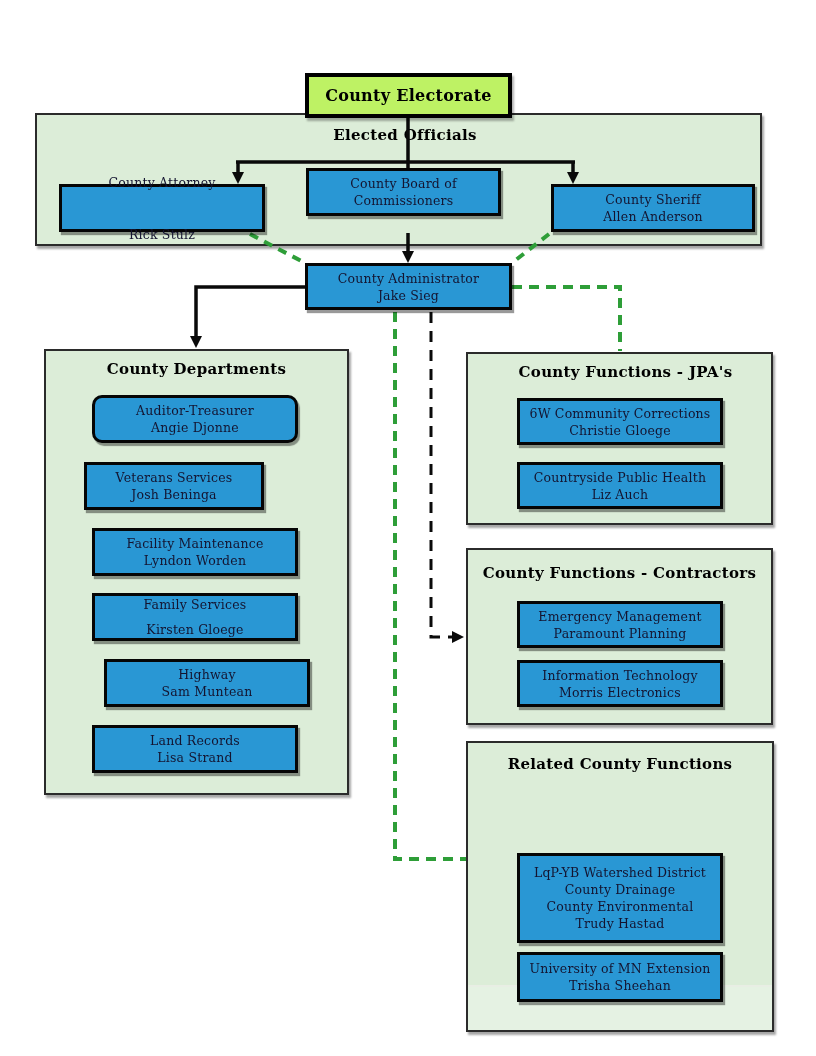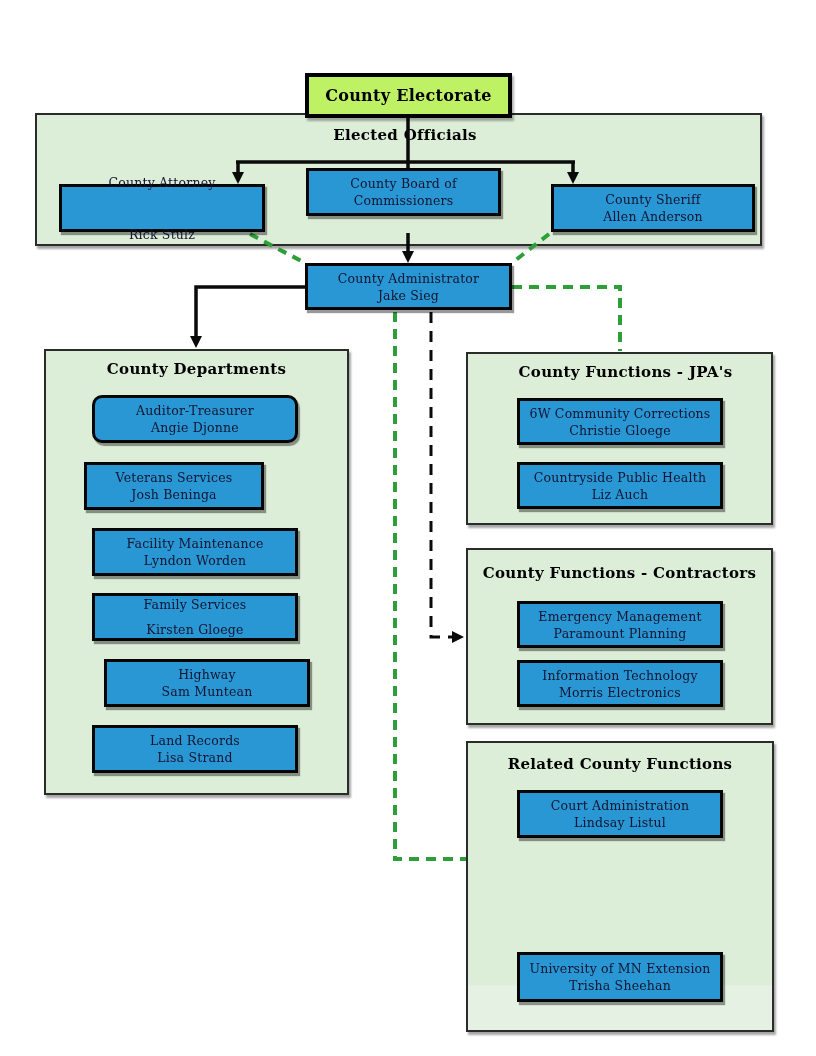--- a/index.html
+++ b/index.html
@@ -157,22 +157,24 @@
 
   <div class="obox" style="left:517px; top:601px; width:206px; height:47px;">
     <span class="bl">Emergency Management</span>
     <span class="bl">Paramount Planning</span>
   </div>
   <div class="obox" style="left:517px; top:660px; width:206px; height:47px;">
     <span class="bl">Information Technology</span>
     <span class="bl">Morris Electronics</span>
   </div>
 
-  <div class="obox" style="left:517px; top:790px; width:206px; height:48px;">
-    <span class="bl">Court Administration</span>
-    <span class="bl">Lindsay Listul</span>
+  <div class="obox" style="left:517px; top:853px; width:206px; height:90px;">
+    <span class="bl">LqP-YB Watershed District</span>
+    <span class="bl">County Drainage</span>
+    <span class="bl">County Environmental</span>
+    <span class="bl">Trudy Hastad</span>
   </div>
   <div class="obox" style="left:517px; top:952px; width:206px; height:50px;">
     <span class="bl">University of MN Extension</span>
     <span class="bl">Trisha Sheehan</span>
   </div>
 
 </div>
 
 </body></html>

